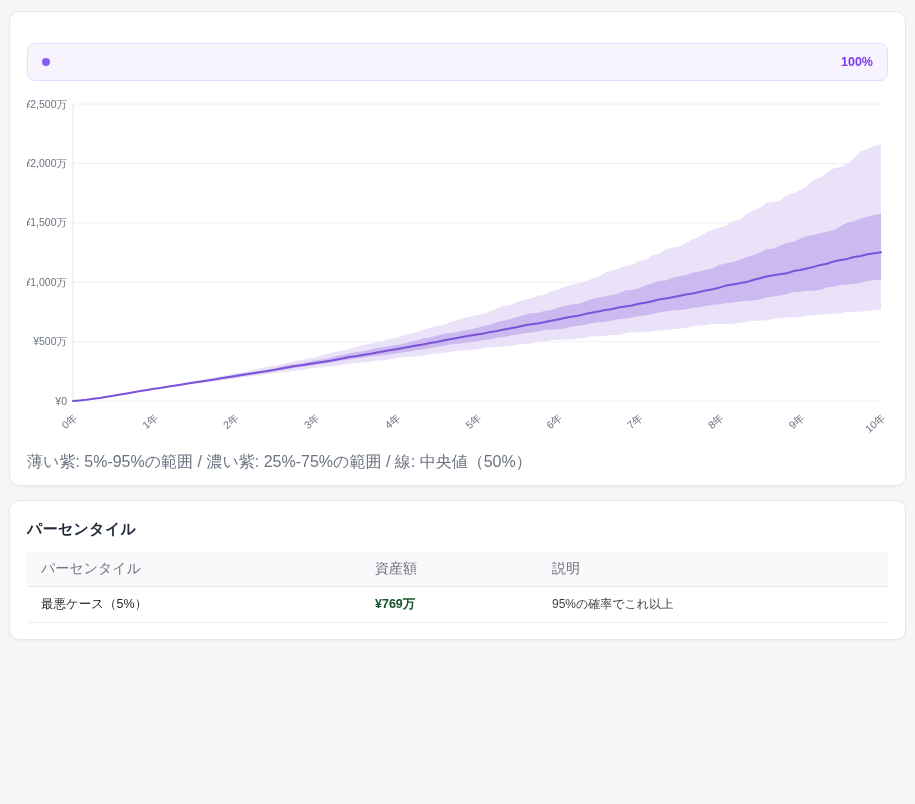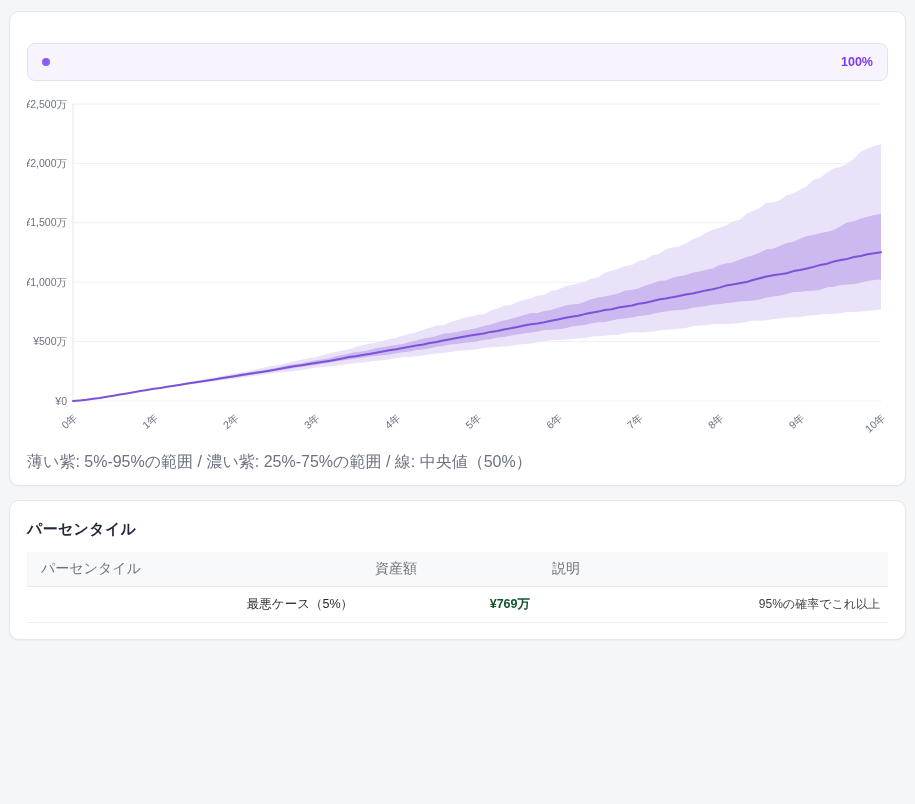--- a/index.html
+++ b/index.html
@@ -41,21 +41,21 @@
   table.dist col.c1{width:334px;}
   table.dist col.c2{width:177px;}
   table.dist thead th{
     background:#f8f9fb;
     font-size:14px;font-weight:400;color:#71717a;
     text-align:left;padding:8px 8px 8px 14px;height:30px;box-sizing:border-box;
     border-bottom:1px solid #e5e7eb;
   }
   table.dist tbody td{
     font-size:12.5px;color:#27272a;
-    text-align:right;padding:9px 8px 9px 14px;height:34px;box-sizing:border-box;
+    text-align:left;padding:9px 8px 9px 14px;height:34px;box-sizing:border-box;
     border-bottom:1px solid #eceef1;
   }
   table.dist tbody td.amount{font-weight:700;color:#14532d;}
   table.dist tbody td.desc{font-size:12px;color:#3f3f46;}
 </style>
 </head>
 <body>
 
 <section class="card">
 

